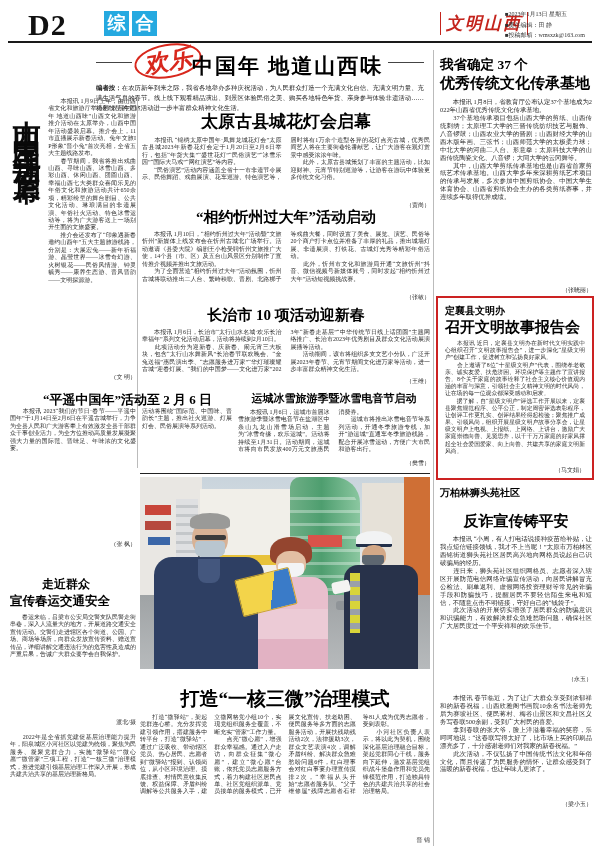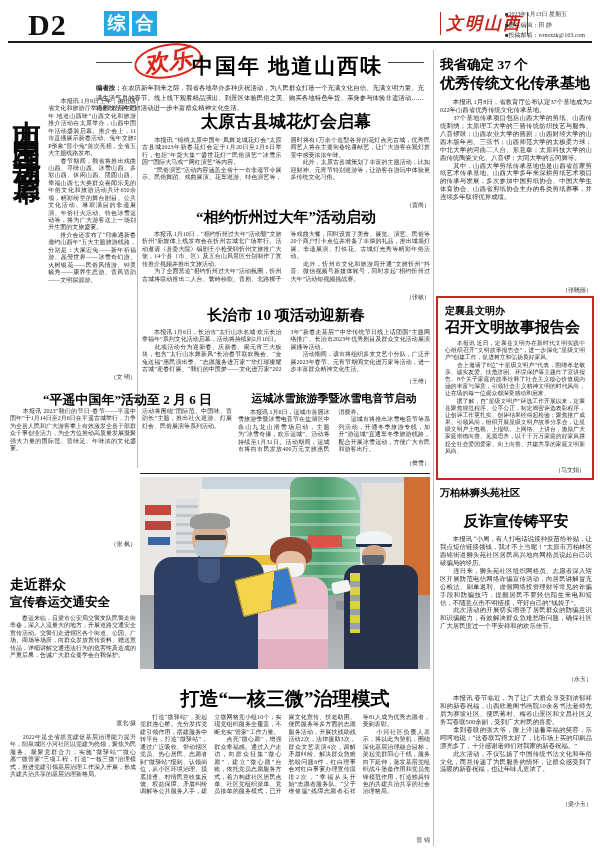--- a/index.html
+++ b/index.html
@@ -155,21 +155,21 @@
     <div class="ph" style="left:216px;top:54px;width:36px;height:13px;border-radius:50% 50% 10% 10%;background:#f2f3f4;border-bottom:3px solid #23304a;"></div>
     <div class="ph" style="left:222px;top:68px;width:24px;height:22px;border-radius:45%;background:#d3a887;"></div>
     <div class="ph" style="left:222px;top:78px;width:22px;height:11px;border-radius:2px 2px 40% 40%;background:#5d6670;"></div>
     <div class="ph" style="left:204px;top:88px;width:74px;height:104px;border-radius:14px 14px 0 0;background:#28324a;"></div>
     <div class="ph" style="left:210px;top:96px;width:10px;height:60px;background:repeating-linear-gradient(#d8d43a 0 8px,#9aa0a8 8px 14px);"></div>
     <div class="ph" style="left:192px;top:104px;width:18px;height:12px;background:#f4f4f2;border-radius:3px;transform:rotate(-12deg);"></div>
     <div class="ph" style="left:98px;top:96px;width:54px;height:36px;background:linear-gradient(110deg,#f3d44a 60%,#3a7bc8 60%);border:1px solid #caa42c;transform:rotate(-14deg);border-radius:2px;"></div>
   </div>
 
   <div class="abs" style="left:10px;top:576px;width:126px;">
-    <div class="kicker" style="font-size:14px;">走近群众</div>
+    <div class="kicker" style="font-size:12px;margin-left:32px;">走近群众</div>
     <div class="kicker" style="font-size:12.5px;">宣传春运交通安全</div>
     <div class="body-text" style="height:104px;margin-top:4px;">　　春运来临，吕梁市公安局交警支队民警走街串巷，深入人流量大的地方，开展道路交通安全宣传活动。交警们走进辖区各个街道、公园、广场、商场等场所，向群众发放宣传资料、赠送宣传品，详细讲解交通违法行为的危害性及造成的严重后果，告诫广大群众要学会自我保护。</div>
     <div class="sign">渡北/摄</div>
   </div>
 
   <div class="abs body-text" style="left:10px;top:734px;width:126px;height:108px;">　　2022年是全省抓党建促基层治理能力提升年，阳泉城区小河社区以党建为统领，聚焦为民服务、凝聚党群合力，实施“微驿站”“微心愿”“微管家”三项工程，打造“一核三微”治理模式，推进党建引领基层治理工作深入开展，形成共建共治共享的基层治理新格局。</div>
   <div class="abs headline" style="left:140px;top:686px;width:290px;font-size:19px;">打造“一核三微”治理模式</div>
   <div class="abs body-text cols4" style="left:140px;top:714px;width:290px;height:122px;">　　打造“微驿站”，架起党群连心桥。充分发挥党建引领作用，搭建服务中转平台，打造“微驿站”，通过广泛吸收、带动辖区党员、热心居民、志愿者到“微驿站”报到、认领岗位，从小区环境治理、摸底排查、村情民意收集反馈、权益保障、矛盾纠纷调解等公共服务入手，建立微网格党小组10个，实现党组织服务全覆盖，不断充实“管家”工作力量。
 　　点亮“微心愿”，增强群众幸福感。通过入户走访，向群众征集“微心愿”，建立“微心愿”台账，依托党员志愿服务方式，着力构建社区居民点单、社区党组织派单、党员接单的服务模式，已开展文化宣传、扶老助困、便民服务等多方面的志愿服务活动，开展扶残助残活动2次，法律援助3次，群众文艺表演4次，调解矛盾纠纷、解决群众急难愁盼问题6件，红白理事会对红白事宴办理宣传摸排2次，“幸福从头开始”志愿者服务队、“父子维修屋”残障志愿者石祥等81人成为优秀志愿者，受到表彰。
 　　小河社区负责人表示，将以此为契机，围绕深化基层治理融合目标，架起党群同心干线，服务向下延伸，激发基层党组织战斗堡垒作用和党员先锋模范作用，打造独具特色的共建共治共享的社会治理格局。</div>

